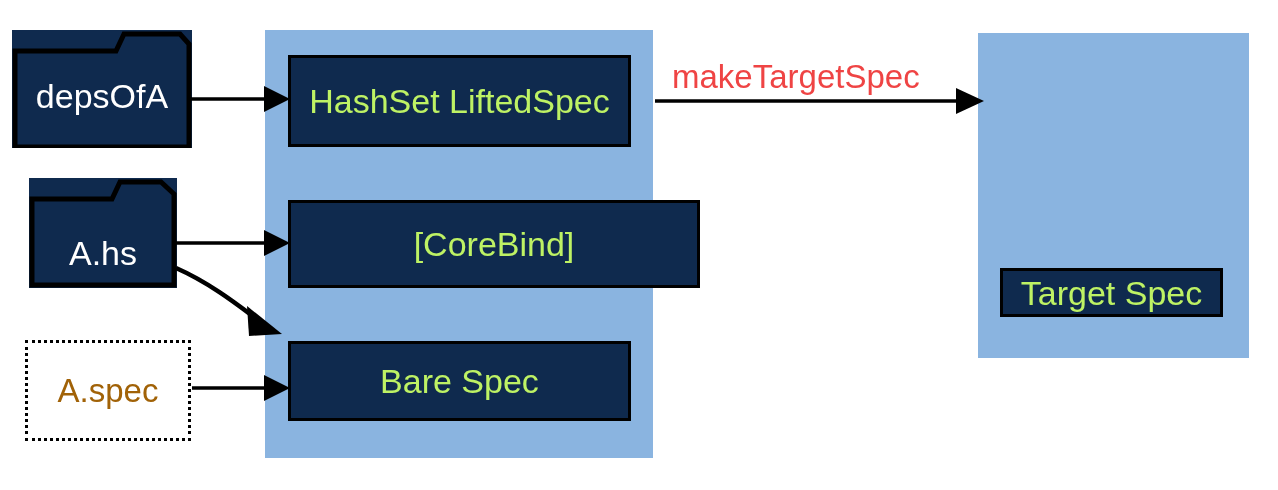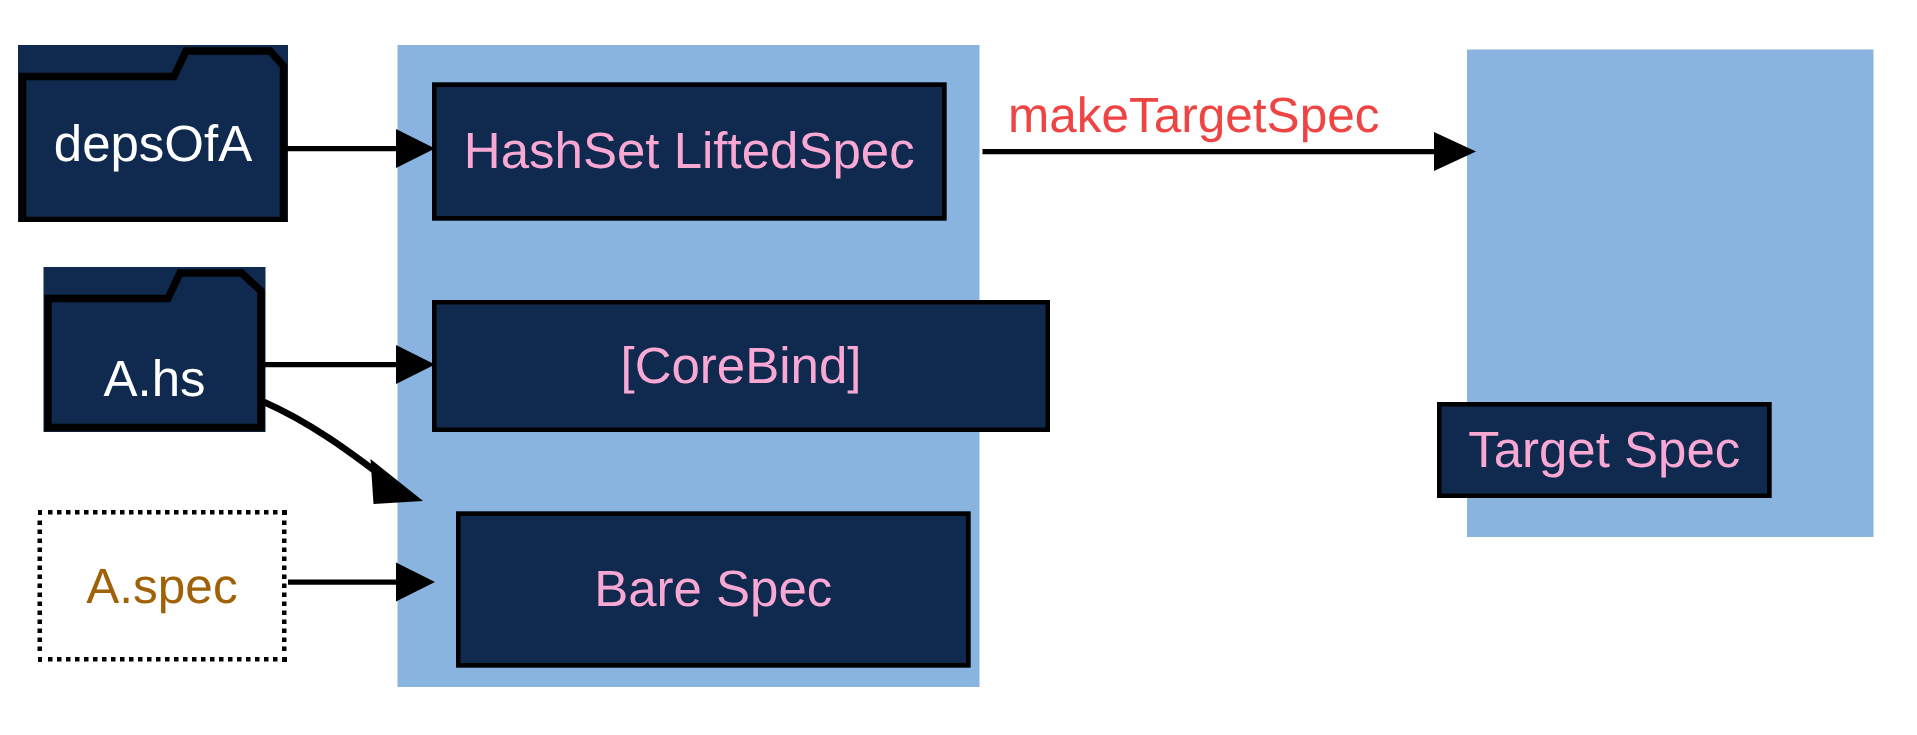--- a/index.html
+++ b/index.html
@@ -25,21 +25,21 @@
   .node-box {
     position: absolute;
     background: #0F2A4E;
     border: 3px solid #000000;
     box-sizing: border-box;
     display: flex;
     align-items: center;
     justify-content: center;
   }
   .node-label {
-    color: #f9a8d4;
+    color: #bef264;
     font-size: 34px;
     line-height: 1;
     white-space: nowrap;
     font-family: "Liberation Sans", sans-serif;
   }
   .node-label.overflow {
     position: absolute;
     left: 50%;
     transform: translateX(-50%);
   }
@@ -123,26 +123,26 @@
   </div>
 
   <div class="node-box" style="left:288px; top:55px; width:343px; height:92px;">
     <span class="node-label overflow">HashSet LiftedSpec</span>
   </div>
 
   <div class="node-box" style="left:288px; top:200px; width:412px; height:88px;">
     <span class="node-label">[CoreBind]</span>
   </div>
 
-  <div class="node-box" style="left:304px; top:341px; width:343px; height:104px;">
+  <div class="node-box" style="left:288px; top:341px; width:343px; height:80px;">
     <span class="node-label">Bare Spec</span>
   </div>
 
 
-  <div class="node-box" style="left:958px; top:268px; width:223px; height:64px;">
+  <div class="node-box" style="left:1000px; top:268px; width:223px; height:49px;">
     <span class="node-label overflow">Target Spec</span>
   </div>
 
   <svg class="edge-layer">
     <defs>
       <marker id="arrowhead" markerWidth="10" markerHeight="8" refX="9.6" refY="4" orient="auto" markerUnits="userSpaceOnUse">
         <path d="M 0 0 L 10 4 L 0 8 Z" fill="#000000"></path>
       </marker>
       <marker id="arrowhead-big" markerWidth="22" markerHeight="18" refX="21" refY="9" orient="auto" markerUnits="userSpaceOnUse">
         <path d="M 0 0 L 22 9 L 0 18 Z" fill="#000000"></path>

